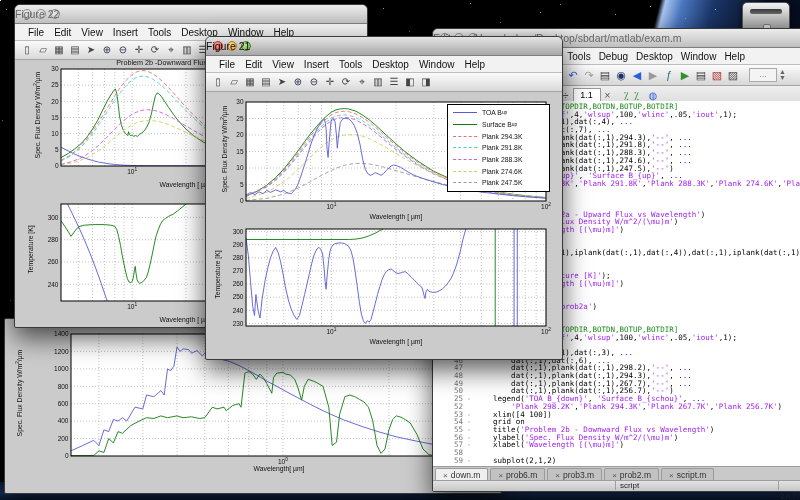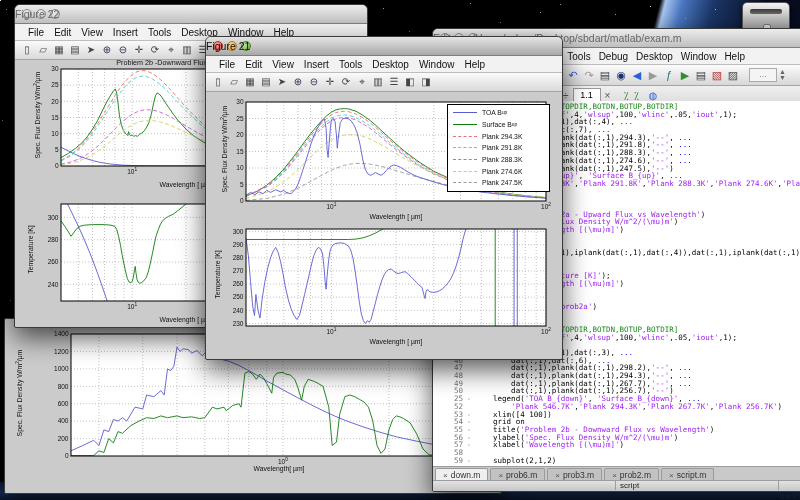--- a/index.html
+++ b/index.html
@@ -351,22 +351,22 @@
         <div class="crow"><span class="cnum">41</span><span class="cdash"></span><span class="ctext"></span></div>
         <div class="crow"><span class="cnum">42</span><span class="cdash"></span><span class="ctext"><span class="cmt">    % dat = [TOPUP,TOPDIR,BOTDN,BOTUP,BOTDIR]</span></span></div>
         <div class="crow"><span class="cnum">43</span><span class="cdash">-</span><span class="ctext">    dat=runsb(<span class="str">'wlinf'</span>,4,<span class="str">'wlsup'</span>,100,<span class="str">'wlinc'</span>,.05,<span class="str">'iout'</span>,1);</span></div>
         <div class="crow"><span class="cnum">44</span><span class="cdash"></span><span class="ctext"></span></div>
         <div class="crow"><span class="cnum">45</span><span class="cdash">-</span><span class="ctext">    semilogx(dat(:,1),dat(:,3), <span class="cont">...</span></span></div>
         <div class="crow"><span class="cnum">46</span><span class="cdash"></span><span class="ctext">        dat(:,1),dat(:,6), <span class="cont">...</span></span></div>
         <div class="crow"><span class="cnum">47</span><span class="cdash"></span><span class="ctext">        dat(:,1),plank(dat(:,1),298.2),<span class="str">'--'</span>, <span class="cont">...</span></span></div>
         <div class="crow"><span class="cnum">48</span><span class="cdash"></span><span class="ctext">        dat(:,1),plank(dat(:,1),294.3),<span class="str">'--'</span>, <span class="cont">...</span></span></div>
         <div class="crow"><span class="cnum">49</span><span class="cdash"></span><span class="ctext">        dat(:,1),plank(dat(:,1),267.7),<span class="str">'--'</span>, <span class="cont">...</span></span></div>
         <div class="crow"><span class="cnum">50</span><span class="cdash"></span><span class="ctext">        dat(:,1),plank(dat(:,1),256.7),<span class="str">'--'</span>)</span></div>
-        <div class="crow"><span class="cnum">25</span><span class="cdash">-</span><span class="ctext">    legend(<span class="str">'TOA B_{down}'</span>, <span class="str">'Surface B_{down}'</span>, <span class="cont">...</span></span></div>
-        <div class="crow"><span class="cnum">52</span><span class="cdash"></span><span class="ctext">        <span class="str">'Plank 546.7K'</span>,<span class="str">'Plank 294.3K'</span>,<span class="str">'Plank 267.7K'</span>,<span class="str">'Plank 256.7K'</span>)</span></div>
+        <div class="crow"><span class="cnum">25</span><span class="cdash">-</span><span class="ctext">    legend(<span class="str">'TOA B_{down}'</span>, <span class="str">'Surface B_{schou}'</span>, <span class="cont">...</span></span></div>
+        <div class="crow"><span class="cnum">52</span><span class="cdash"></span><span class="ctext">        <span class="str">'Plank 298.2K'</span>,<span class="str">'Plank 294.3K'</span>,<span class="str">'Plank 267.7K'</span>,<span class="str">'Plank 256.7K'</span>)</span></div>
         <div class="crow"><span class="cnum">53</span><span class="cdash">-</span><span class="ctext">    xlim([4 100])</span></div>
         <div class="crow"><span class="cnum">54</span><span class="cdash">-</span><span class="ctext">    grid on</span></div>
         <div class="crow"><span class="cnum">55</span><span class="cdash">-</span><span class="ctext">    title(<span class="str">'Problem 2b - Downward Flux vs Wavelength'</span>)</span></div>
         <div class="crow"><span class="cnum">56</span><span class="cdash">-</span><span class="ctext">    ylabel(<span class="str">'Spec. Flux Density W/m^2/(\mu)m'</span>)</span></div>
         <div class="crow"><span class="cnum">57</span><span class="cdash">-</span><span class="ctext">    xlabel(<span class="str">'Wavelength [(\mu)m]'</span>)</span></div>
         <div class="crow"><span class="cnum">58</span><span class="cdash"></span><span class="ctext"></span></div>
         <div class="crow"><span class="cnum">59</span><span class="cdash">-</span><span class="ctext">    subplot(2,1,2)</span></div>
       </div>
     <div id="tabbar">
         <div class="tab active"><span class="x">×</span><span>down.m</span></div>

